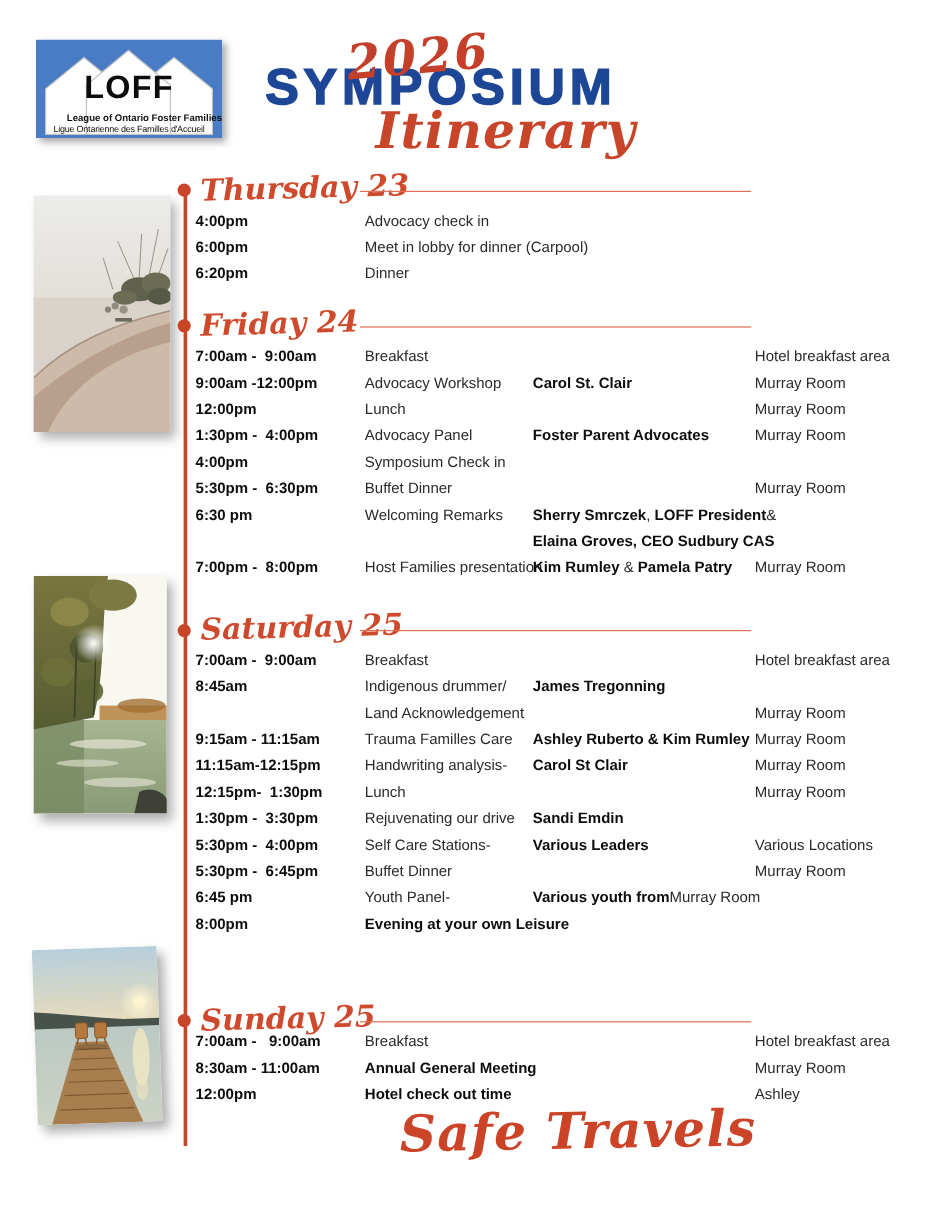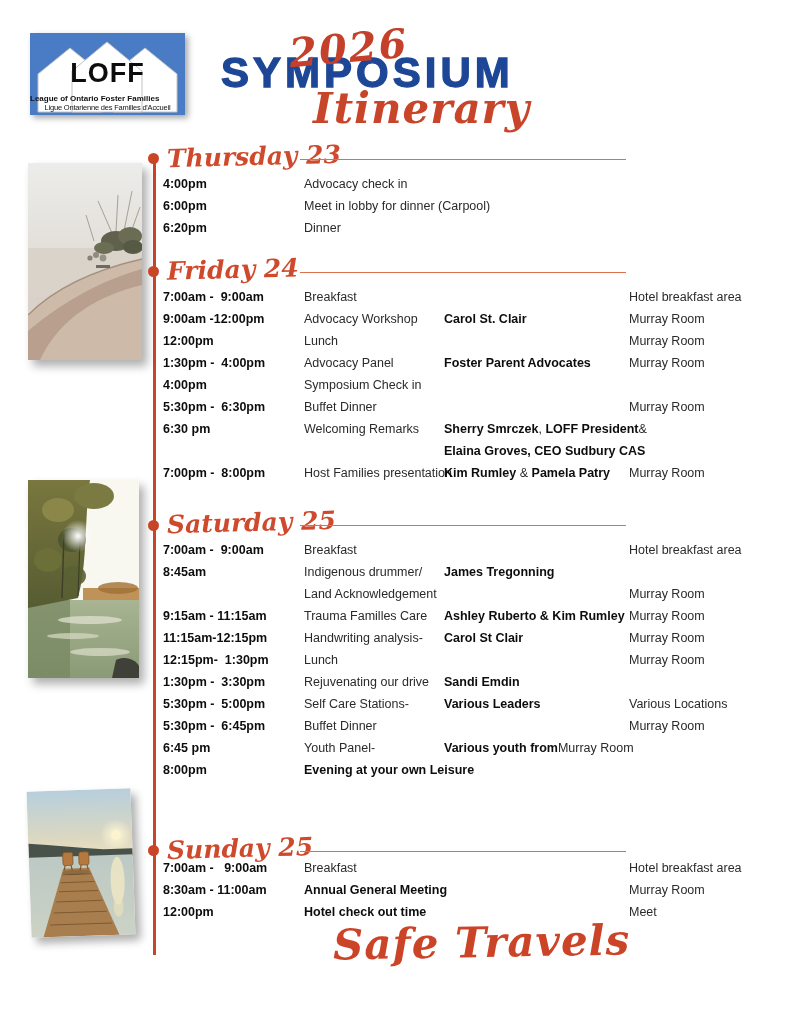--- a/index.html
+++ b/index.html
@@ -5,21 +5,21 @@
   html,body{margin:0;padding:0;background:#fff;}
   .page{position:relative;width:791px;height:1024px;background:#ffffff;overflow:hidden;
         font-family:"Liberation Sans",sans-serif;color:#222;}
 
   
   .logo{position:absolute;left:30px;top:33px;width:155px;height:82px;
         box-shadow:3px 3px 6px rgba(0,0,0,.35);}
   .logo svg{position:absolute;left:0;top:0;}
   .logo-acronym{position:absolute;left:0;right:0;top:27px;text-align:center;
         font-size:27px;font-weight:bold;color:#0c0c0c;letter-spacing:1px;line-height:1;}
-  .logo-l1{position:absolute;left:0;right:0;top:62px;text-align:left;
+  .logo-l1{position:absolute;left:0;right:0;top:62px;text-align:right;
         font-size:8px;font-weight:bold;color:#111;line-height:1.1;}
   .logo-l2{position:absolute;left:0;right:0;top:71px;text-align:center;
         font-size:7.5px;font-weight:normal;color:#111;letter-spacing:-0.2px;line-height:1.1;}
 
   
   .script{font-family:"DejaVu Serif",serif;font-style:italic;font-weight:bold;}
   .title-year{position:absolute;left:289px;top:24px;font-size:40px;color:#c5402a;
         transform:rotate(-5deg);letter-spacing:2px;z-index:3;}
   .title-main{position:absolute;left:221px;top:52px;font-size:42px;font-weight:bold;
         color:#1d4796;-webkit-text-stroke:1.3px #1d4796;letter-spacing:4px;z-index:2;line-height:1;}
@@ -306,21 +306,21 @@
           <span class="cell c-time">12:15pm-  1:30pm</span>
           <span class="cell c-event">Lunch</span>
           <span class="cell c-loc">Murray Room</span>
         </div>
         <div class="row">
           <span class="cell c-time">1:30pm -  3:30pm</span>
           <span class="cell c-event">Rejuvenating our drive</span>
           <span class="cell c-pres"><span class="b">Sandi Emdin</span></span>
         </div>
         <div class="row">
-          <span class="cell c-time">5:30pm -  5:00pm</span>
+          <span class="cell c-time">5:30pm -  4:00pm</span>
           <span class="cell c-event">Self Care Stations-</span>
           <span class="cell c-pres"><span class="b">Various Leaders</span></span>
           <span class="cell c-loc">Various Locations</span>
         </div>
         <div class="row">
           <span class="cell c-time">5:30pm -  6:45pm</span>
           <span class="cell c-event">Buffet Dinner</span>
           <span class="cell c-loc">Murray Room</span>
         </div>
         <div class="row">
@@ -346,20 +346,20 @@
           <span class="cell c-loc">Hotel breakfast area</span>
         </div>
         <div class="row">
           <span class="cell c-time">8:30am - 11:00am</span>
           <span class="cell c-event b">Annual General Meeting</span>
           <span class="cell c-loc">Murray Room</span>
         </div>
         <div class="row">
           <span class="cell c-time">12:00pm</span>
           <span class="cell c-event b">Hotel check out time</span>
-          <span class="cell c-loc">Meet</span>
+          <span class="cell c-loc">Ashley</span>
         </div>
       </div>
   </div>
 
   <div class="footer-msg script">Safe Travels</div>
 
 </div>
 
 </body></html>

